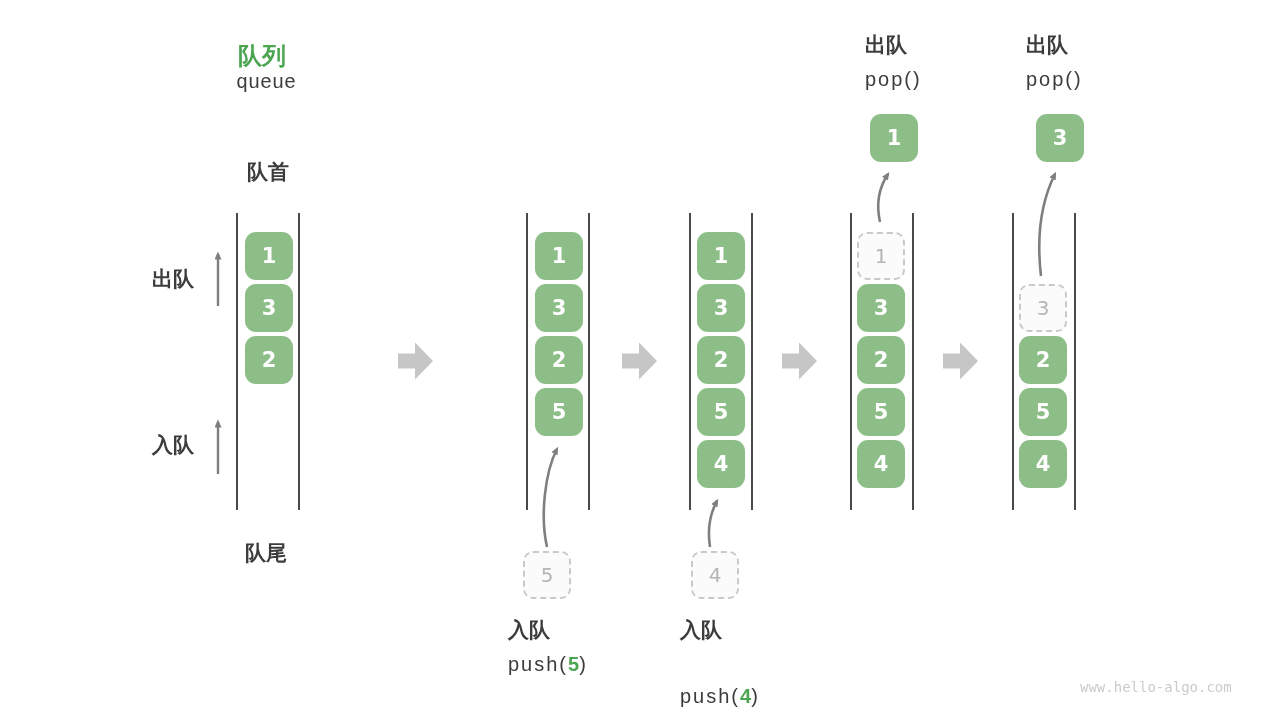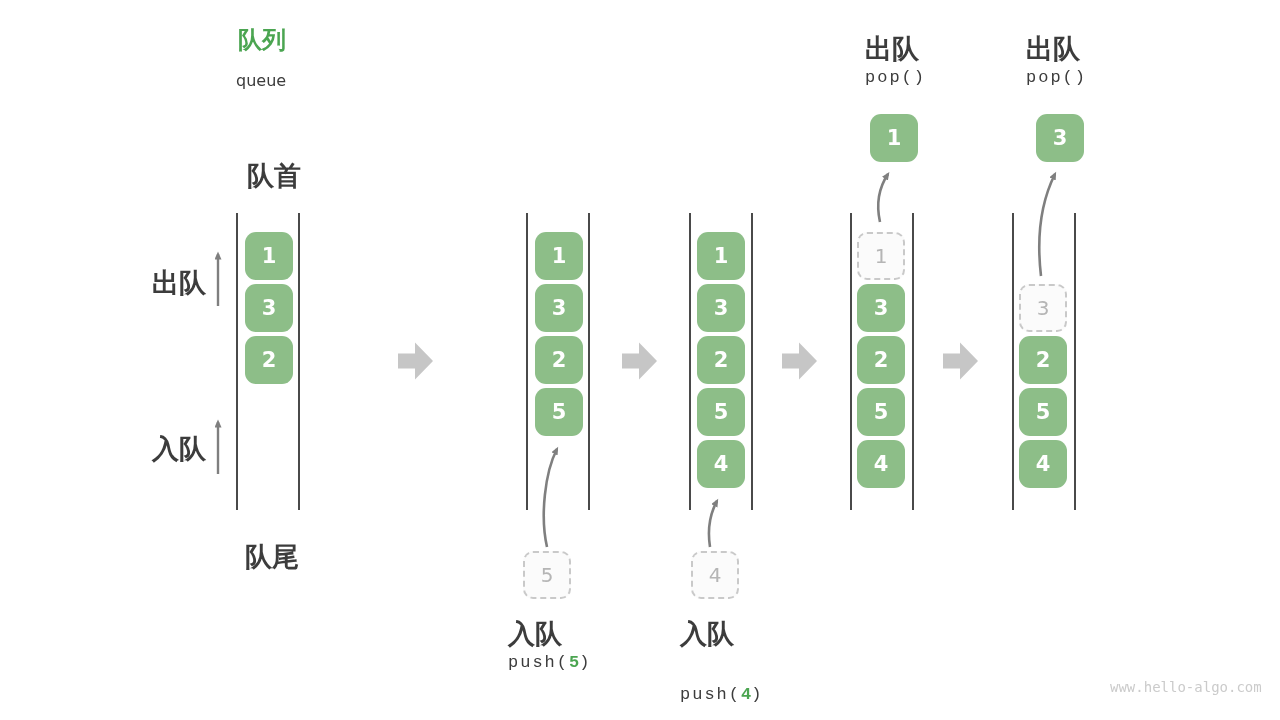--- a/index.html
+++ b/index.html
@@ -13,23 +13,23 @@
     --dash-text:#b5b5b5;
     --watermark:#cbcbcb;
   }
   html,body{margin:0;padding:0;}
   body{
     width:1280px;height:720px;background:#ffffff;overflow:hidden;position:relative;
     font-family:"DejaVu Sans","Liberation Sans",sans-serif;color:var(--text);
   }
   .abs{position:absolute;white-space:nowrap;}
   .title-zh{font-size:24px;font-weight:bold;color:var(--accent);}
-  .title-en{font-size:16px;color:var(--text);}
-  .cn-bold{font-size:27px;font-weight:600;color:var(--text);}
-  .code{font-family:Liberation Mono, monospace;font-size:17px;letter-spacing:2px;color:var(--text);}
+  .title-en{font-size:20px;color:var(--text);font-family:Liberation Mono, monospace;}
+  .cn-bold{font-size:21px;font-weight:600;color:var(--text);}
+  .code{font-family:Liberation Sans, sans-serif;font-size:20px;letter-spacing:2px;color:var(--text);}
   .code .arg{color:var(--accent);font-weight:bold;letter-spacing:0;}
   .walls{
     position:absolute;top:213px;height:297px;width:64px;box-sizing:border-box;
     border-left:2px solid var(--wall);border-right:2px solid var(--wall);
   }
   .cell{
     position:absolute;width:48px;height:48px;border-radius:11px;
     background:var(--box-green);color:#ffffff;font-size:21px;font-weight:bold;
     display:flex;align-items:center;justify-content:center;
   }
@@ -40,21 +40,21 @@
   }
   .watermark{
     font-family:"DejaVu Sans Mono","Liberation Mono",monospace;
     font-size:14px;color:var(--watermark);
   }
   svg.overlay{position:absolute;left:0;top:0;pointer-events:none;}
 </style>
 </head>
 <body>
 
-<div class="abs title-zh" style="left:238px;top:24px">队列</div>
+<div class="abs title-zh" style="left:238px;top:40px">队列</div>
 <div class="abs title-en" style="left:236px;top:71px">queue</div>
 <div class="abs cn-bold" style="left:247px;top:158px">队首</div>
 <div class="abs cn-bold" style="left:245px;top:539px">队尾</div>
 <div class="abs cn-bold" style="left:152px;top:265px">出队</div>
 <div class="abs cn-bold" style="left:152px;top:431px">入队</div>
 
 <div class="walls" style="left:236px"></div>
 <div class="walls" style="left:526px"></div>
 <div class="walls" style="left:689px"></div>
 <div class="walls" style="left:850px"></div>
@@ -94,21 +94,21 @@
 <div class="abs code" style="left:865px;top:68px">pop()</div>
 <div class="abs cn-bold" style="left:1026px;top:31px">出队</div>
 <div class="abs code" style="left:1026px;top:68px">pop()</div>
 
 <div class="abs cn-bold" style="left:508px;top:616px">入队</div>
 <div class="abs code" style="left:508px;top:653px"><span>push(</span><span class="arg">5</span><span>)</span></div>
 
 <div class="abs cn-bold" style="left:680px;top:616px">入队</div>
 <div class="abs code" style="left:680px;top:685px"><span>push(</span><span class="arg">4</span><span>)</span></div>
 
-<div class="abs watermark" style="left:1110px;top:679px">www.hello-algo.com</div>
+<div class="abs watermark" style="left:1080px;top:679px">www.hello-algo.com</div>
 
 <svg class="overlay" width="1280" height="720" viewBox="0 0 1280 720">
   <defs>
     <marker id="ah" markerWidth="9" markerHeight="9" refX="5.5" refY="3.5" orient="auto" markerUnits="userSpaceOnUse">
       <path d="M0,0 L8,3.5 L0,7 Z" fill="#7f7f7f"></path>
     </marker>
   </defs>
 
   <path d="M218 306 L218 254" stroke="#7f7f7f" stroke-width="2.4" fill="none" marker-end="url(#ah)"></path>
   <path d="M218 474 L218 422" stroke="#7f7f7f" stroke-width="2.4" fill="none" marker-end="url(#ah)"></path>

